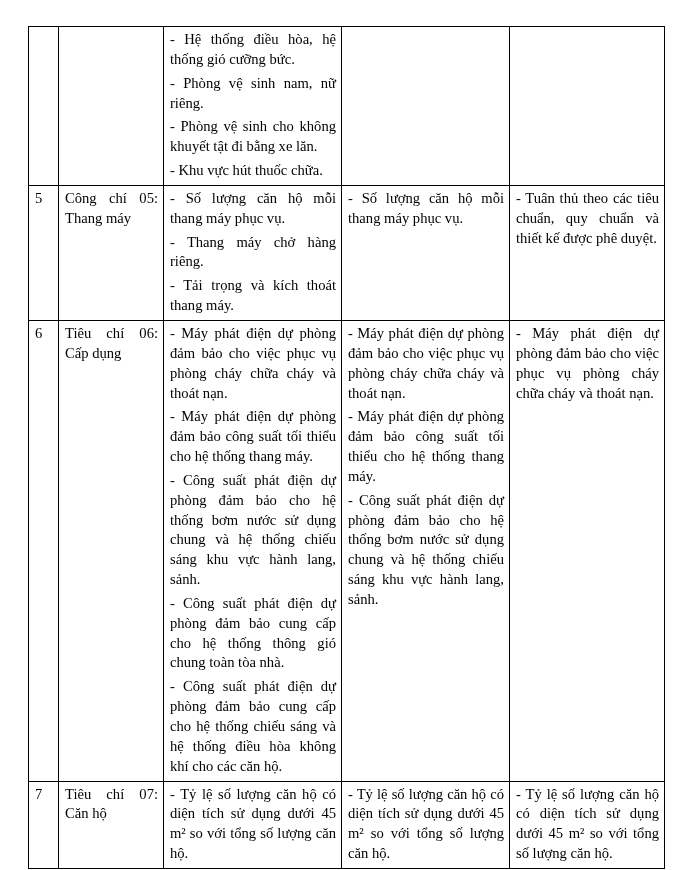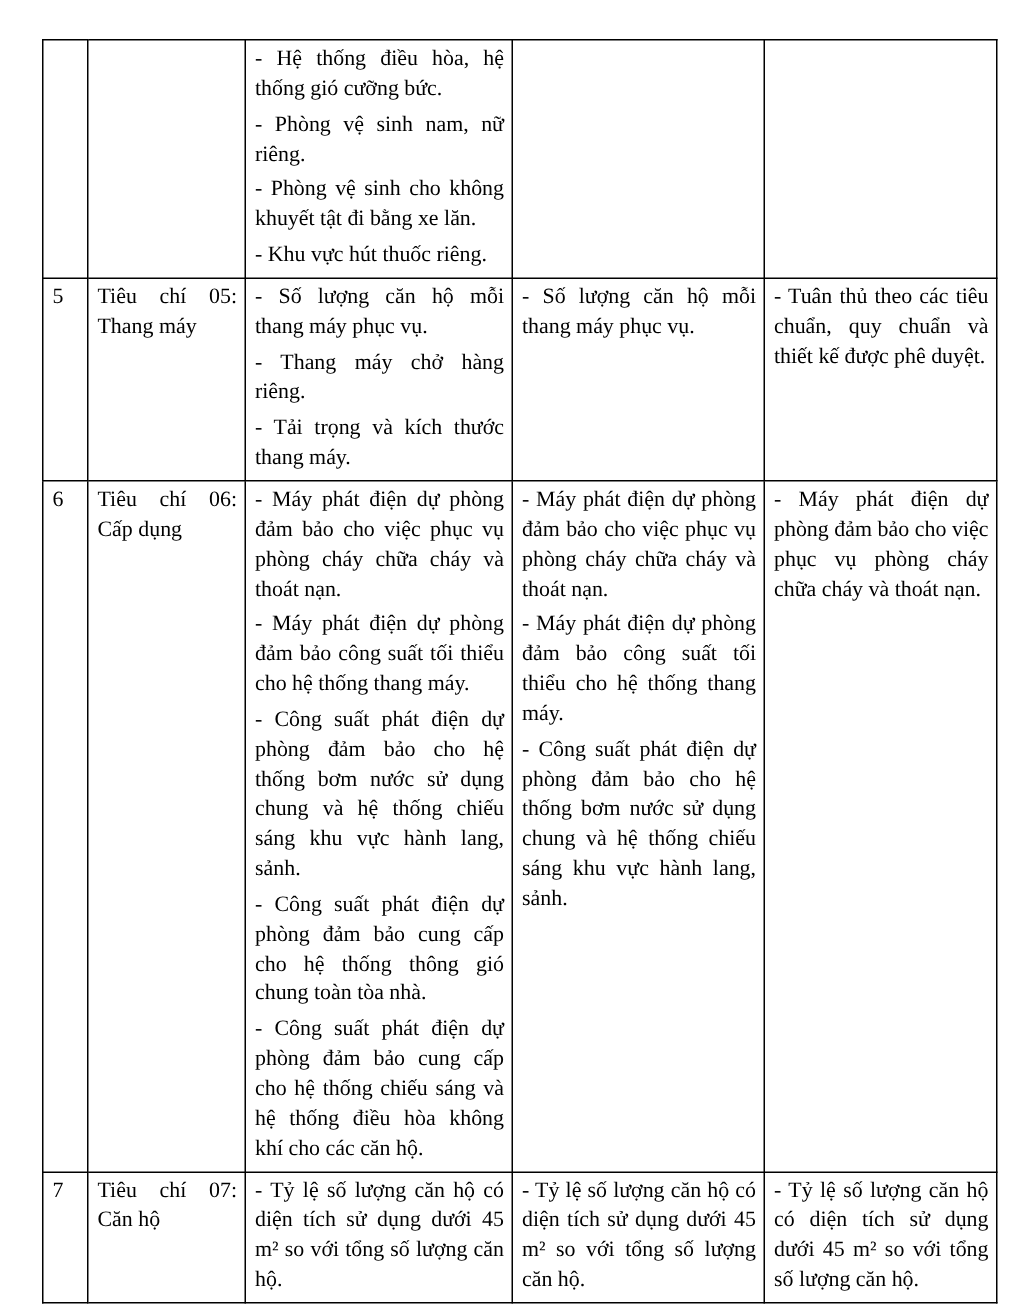--- a/index.html
+++ b/index.html
@@ -79,37 +79,37 @@
         <td class="no">
           <span></span>
         </td>
         <td class="crit">
           <span></span>
         </td>
         <td>
           <div class="li">- Hệ thống điều hòa, hệ thống gió cưỡng bức.</div>
           <div class="li">- Phòng vệ sinh nam, nữ riêng.</div>
           <div class="li">- Phòng vệ sinh cho không khuyết tật đi bằng xe lăn.</div>
-          <div class="li">- Khu vực hút thuốc riêng.</div>
+          <div class="li">- Khu vực hút thuốc chữa.</div>
         </td>
         <td></td>
         <td></td>
       </tr>
 
       <tr>
         <td class="no">
           <span>5</span>
         </td>
         <td class="crit">
-          <span>Tiêu chí 05: Thang máy</span>
+          <span>Công chí 05: Thang máy</span>
         </td>
         <td>
           <div class="li">- Số lượng căn hộ mỗi thang máy phục vụ.</div>
           <div class="li">- Thang máy chở hàng riêng.</div>
-          <div class="li">- Tải trọng và kích thước thang máy.</div>
+          <div class="li">- Tải trọng và kích thoát thang máy.</div>
         </td>
         <td>
           <div class="li">- Số lượng căn hộ mỗi thang máy phục vụ.</div>
         </td>
         <td>
           <div class="li">- Tuân thủ theo các tiêu chuẩn, quy chuẩn và thiết kế được phê duyệt.</div>
         </td>
       </tr>
 
       <tr>

